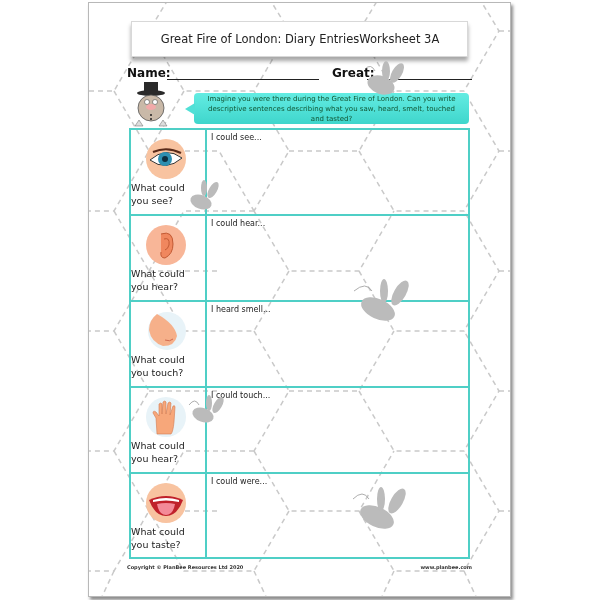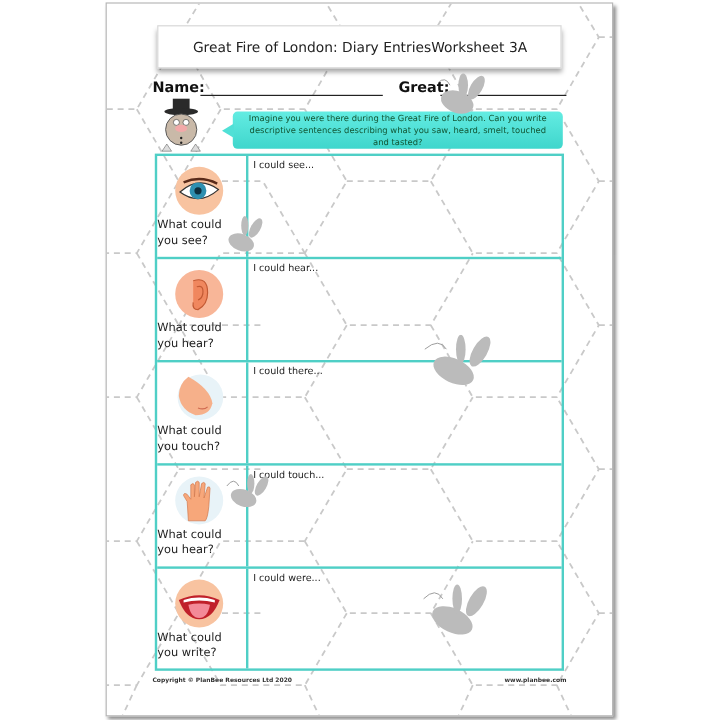--- a/index.html
+++ b/index.html
@@ -189,21 +189,21 @@
         <svg class="sense-icon" viewBox="0 0 42 42">
           <circle cx="22" cy="21" r="19" fill="#e8f3f8"></circle>
           <path d="M12 4 Q30 14 32 26 Q30 36 18 36 Q6 32 4 20 Q4 10 12 4 Z" fill="#f6b08a"></path>
           <path d="M20 30 Q25 32 28 29" stroke="#d06a50" stroke-width="1" fill="none"></path>
         </svg>
         <div class="sense-q">
           <div>What could</div>
           <div>you touch?</div>
         </div>
       </div>
-      <div class="prompt">I could there...</div>
+      <div class="prompt">I heard smell...</div>
       <div style="position:absolute;left:76px;top:14px;right:0;bottom:0"></div>
     </div>
 
     <div class="row" style="top:258px">
       <div class="sense-cell">
         <svg class="sense-icon" viewBox="0 0 42 42">
           <circle cx="21" cy="21" r="20" fill="#e8f3f8"></circle>
           <path d="M12 38 L11 22 L8 17 Q8 14 11 16 L14 20 L14 8 Q16 6 17 8 L17 18 L18 6 Q20 4 21 6 L21 18 L23 7 Q25 5 26 7 L25 19 L28 10 Q30 9 30 11 L29 26 Q28 36 26 38 Z" fill="#f7a77a" stroke="#d27a50" stroke-width="0.6"></path>
         </svg>
         <div class="sense-q">
@@ -218,21 +218,21 @@
     <div class="row" style="top:344px;height:83px;border-bottom:none">
       <div class="sense-cell">
         <svg class="sense-icon" viewBox="0 0 42 42">
           <circle cx="21" cy="21" r="20" fill="#f8c3a0"></circle>
           <path d="M4 18 Q21 10 38 18 Q32 34 21 34 Q10 34 4 18 Z" fill="#c0202a"></path>
           <path d="M8 18 Q21 14 34 18 L34 20 Q21 17 8 20 Z" fill="#fff"></path>
           <path d="M12 22 Q21 20 30 22 Q28 33 21 33 Q14 33 12 22 Z" fill="#f38a98"></path>
         </svg>
         <div class="sense-q">
           <div>What could</div>
-          <div>you write?</div>
+          <div>you taste?</div>
         </div>
       </div>
       <div class="prompt">I could were...</div>
       <div style="position:absolute;left:76px;top:14px;right:0;bottom:0"></div>
     </div>
   </div>
 
   <svg class="butterfly" style="left:270px;top:58px;width:50px;height:40px" viewBox="0 0 50 40">
     <path d="M6 8 Q12 2 16 10" stroke="#999" fill="none" stroke-width="0.8"></path>
     <ellipse cx="22" cy="24" rx="14" ry="9" fill="#bbb" transform="rotate(20 22 24)"></ellipse>

